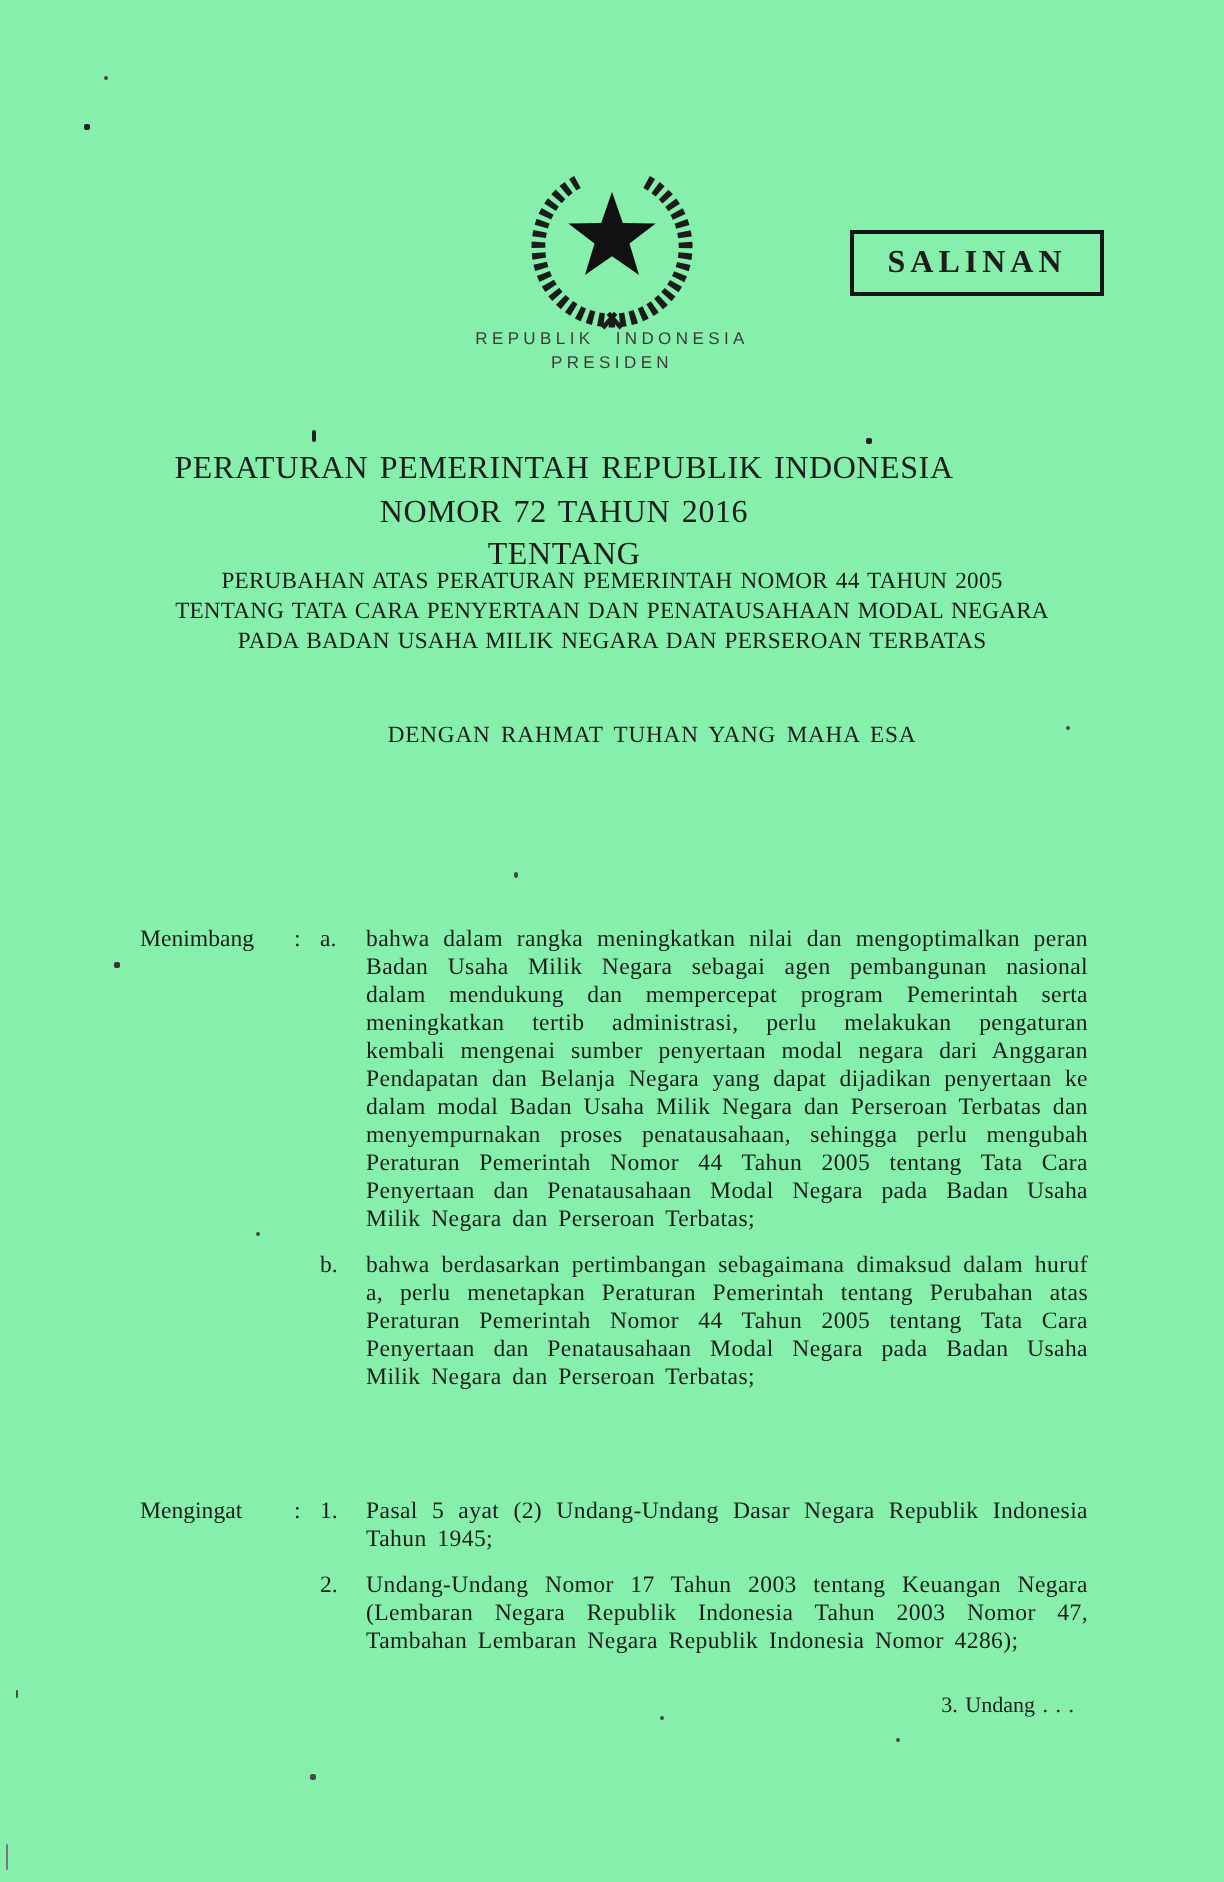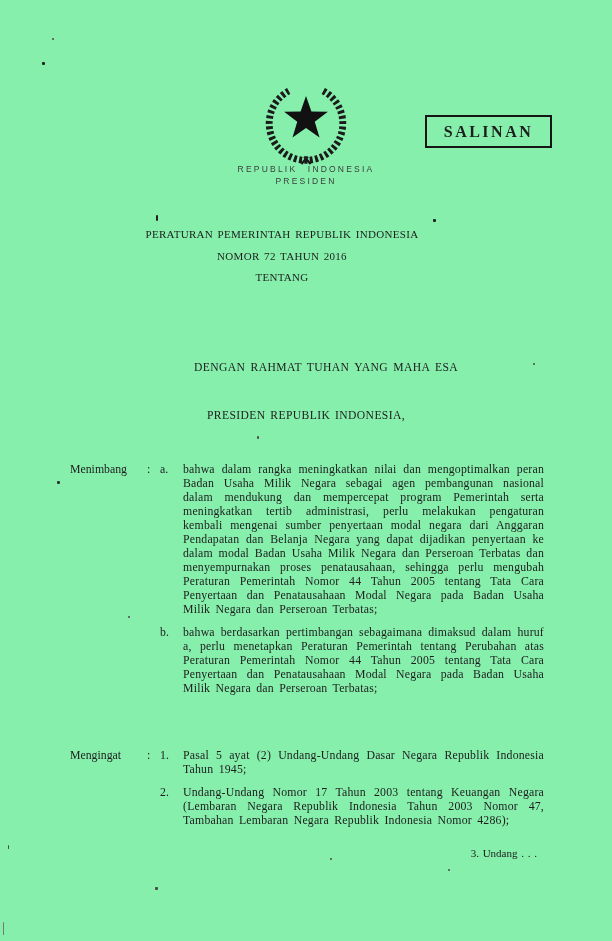--- a/index.html
+++ b/index.html
@@ -24,21 +24,21 @@
   
   .letterhead{
     position:absolute;top:164px;left:0;width:612px;text-align:center;
     font-family:"Liberation Sans","DejaVu Sans",sans-serif;
     font-size:8.5px;line-height:11.5px;letter-spacing:2.2px;word-spacing:6px;
     color:#3c3c3c;
   }
   
   .title{
     position:absolute;top:224px;left:0;width:564px;text-align:center;
-    font-size:11px;line-height:21.5px;letter-spacing:0.3px;word-spacing:1.5px;
+    font-size:16px;line-height:21.5px;letter-spacing:0.3px;word-spacing:1.5px;
   }
   .subject{
     position:absolute;top:283px;left:56px;width:500px;text-align:center;
     font-size:11.6px;line-height:15px;letter-spacing:0.1px;word-spacing:1px;
   }
   .invocation{
     position:absolute;top:361px;left:0;width:612px;text-align:center;
     font-size:11.6px;letter-spacing:0.4px;word-spacing:2px;padding-left:20px;
   }
   .authority{
@@ -97,23 +97,27 @@
     <div>REPUBLIK INDONESIA</div>
     <div>PRESIDEN</div>
   </div>
 
   <div class="title">
     <div>PERATURAN PEMERINTAH REPUBLIK INDONESIA</div>
     <div>NOMOR 72 TAHUN 2016</div>
     <div>TENTANG</div>
   </div>
 
+  <div class="subject">
+    <div>PERUBAHAN ATAS PERATURAN PEMERINTAH NOMOR 44 TAHUN 2005</div>
+    <div>TENTANG TATA CARA PENYERTAAN DAN PENATAUSAHAAN MODAL NEGARA</div>
+    <div>PADA BADAN USAHA MILIK NEGARA DAN PERSEROAN TERBATAS</div>
+  </div>
 
   <div class="invocation">DENGAN RAHMAT TUHAN YANG MAHA ESA</div>
-  <div class="authority">PRESIDEN REPUBLIK INDONESIA,</div>
 
   <div class="sec" id="sec-menimbang">
     <div class="row">
       <div class="c-label">Menimbang</div>
       <div class="c-colon">:</div>
       <div class="c-marker">a.</div>
       <div class="c-text">bahwa dalam rangka meningkatkan nilai dan mengoptimalkan peran Badan Usaha Milik Negara sebagai agen pembangunan nasional dalam mendukung dan mempercepat program Pemerintah serta meningkatkan tertib administrasi, perlu melakukan pengaturan kembali mengenai sumber penyertaan modal negara dari Anggaran Pendapatan dan Belanja Negara yang dapat dijadikan penyertaan ke dalam modal Badan Usaha Milik Negara dan Perseroan Terbatas dan menyempurnakan proses penatausahaan, sehingga perlu mengubah Peraturan Pemerintah Nomor 44 Tahun 2005 tentang Tata Cara Penyertaan dan Penatausahaan Modal Negara pada Badan Usaha Milik Negara dan Perseroan Terbatas;</div>
     </div>
     <div class="row">
       <div class="c-label"></div>

